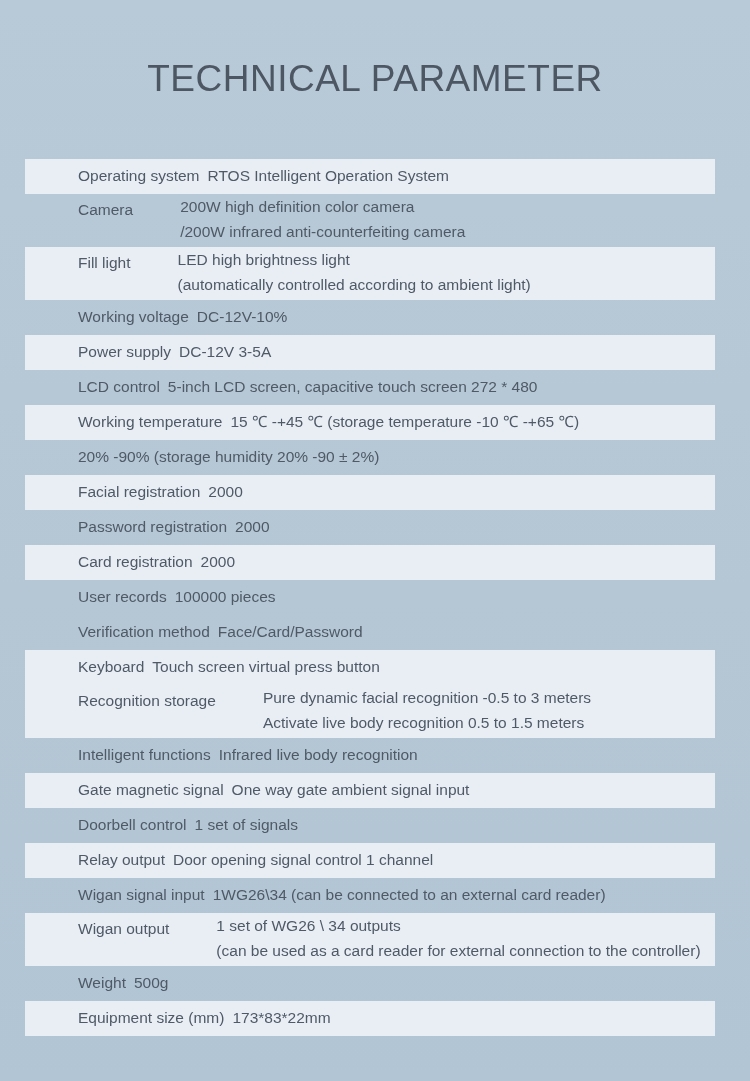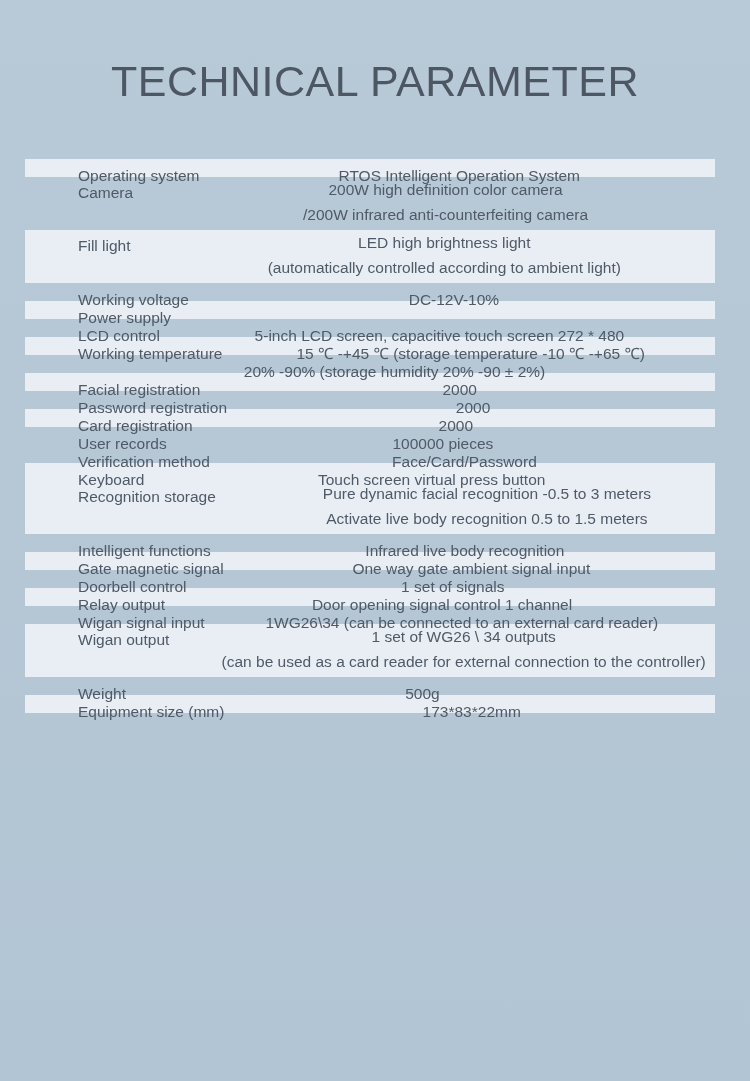--- a/index.html
+++ b/index.html
@@ -20,21 +20,21 @@
     height: 1081px;
     background: linear-gradient(180deg, #b8c9d7 0%, #b5c7d5 55%, #b2c5d4 100%);
     box-sizing: border-box;
   }
   .page-title {
     position: absolute;
     top: 60px;
     left: 0;
     width: 750px;
     text-align: center;
-    font-size: 43px;
+    font-size: 37px;
     font-weight: 400;
     letter-spacing: 0.5px;
     color: #4d5763;
     line-height: 1;
     white-space: nowrap;
   }
   .spec-table {
     position: absolute;
     top: 159px;
     left: 25px;
@@ -44,40 +44,40 @@
     display: flex;
     align-items: flex-start;
     box-sizing: border-box;
     padding: 0 4px 0 53px;
     background: transparent;
   }
   .spec-row.alt {
     background: #e9eef5;
   }
   .spec-row.h1 {
-    height: 18px;
+    height: 35px;
   }
   .spec-row.h2 {
     height: 53px;
     gap: 39px;
   }
   .spec-label {
     flex: 0 0 auto;
     font-size: 15.5px;
     line-height: 34px;
     color: #4f5a66;
     white-space: nowrap;
     padding-right: 8px;
   }
   .spec-row.h2 .spec-label {
     line-height: 32px;
   }
   .spec-value {
     flex: 1 1 auto;
-    text-align: center;
+    text-align: left;
     font-size: 15.5px;
     line-height: 34px;
     color: #4f5a66;
     white-space: pre-line;
   }
   .spec-row.h2 .spec-value {
     line-height: 25px;
     padding-top: 0;
   }
 </style>
@@ -102,20 +102,21 @@
         <div class="spec-label">Fill light</div>
         <div class="spec-value">LED high brightness light
 (automatically controlled according to ambient light)</div>
       </div>
       <div class="spec-row h1">
         <div class="spec-label">Working voltage</div>
         <div class="spec-value">DC-12V-10%</div>
       </div>
       <div class="spec-row h1 alt">
         <div class="spec-label">Power supply</div>
+        <div class="spec-value">DC-12V  3-5A</div>
       </div>
       <div class="spec-row h1">
         <div class="spec-label">LCD control</div>
         <div class="spec-value">5-inch LCD screen, capacitive touch screen 272 * 480</div>
       </div>
       <div class="spec-row h1 alt">
         <div class="spec-label">Working temperature</div>
         <div class="spec-value">15 ℃ -+45 ℃ (storage temperature -10 ℃ -+65 ℃)</div>
       </div>
       <div class="spec-row h1">

